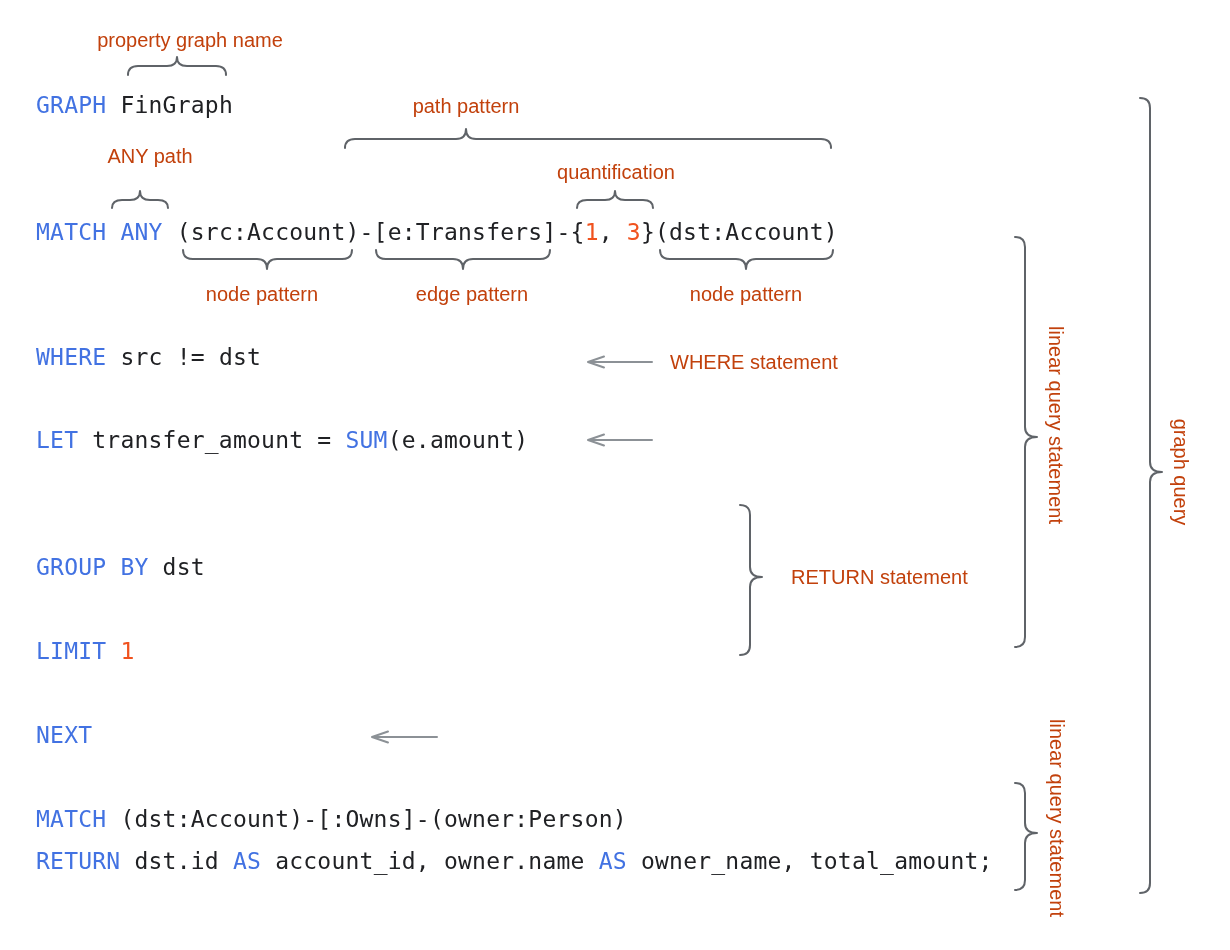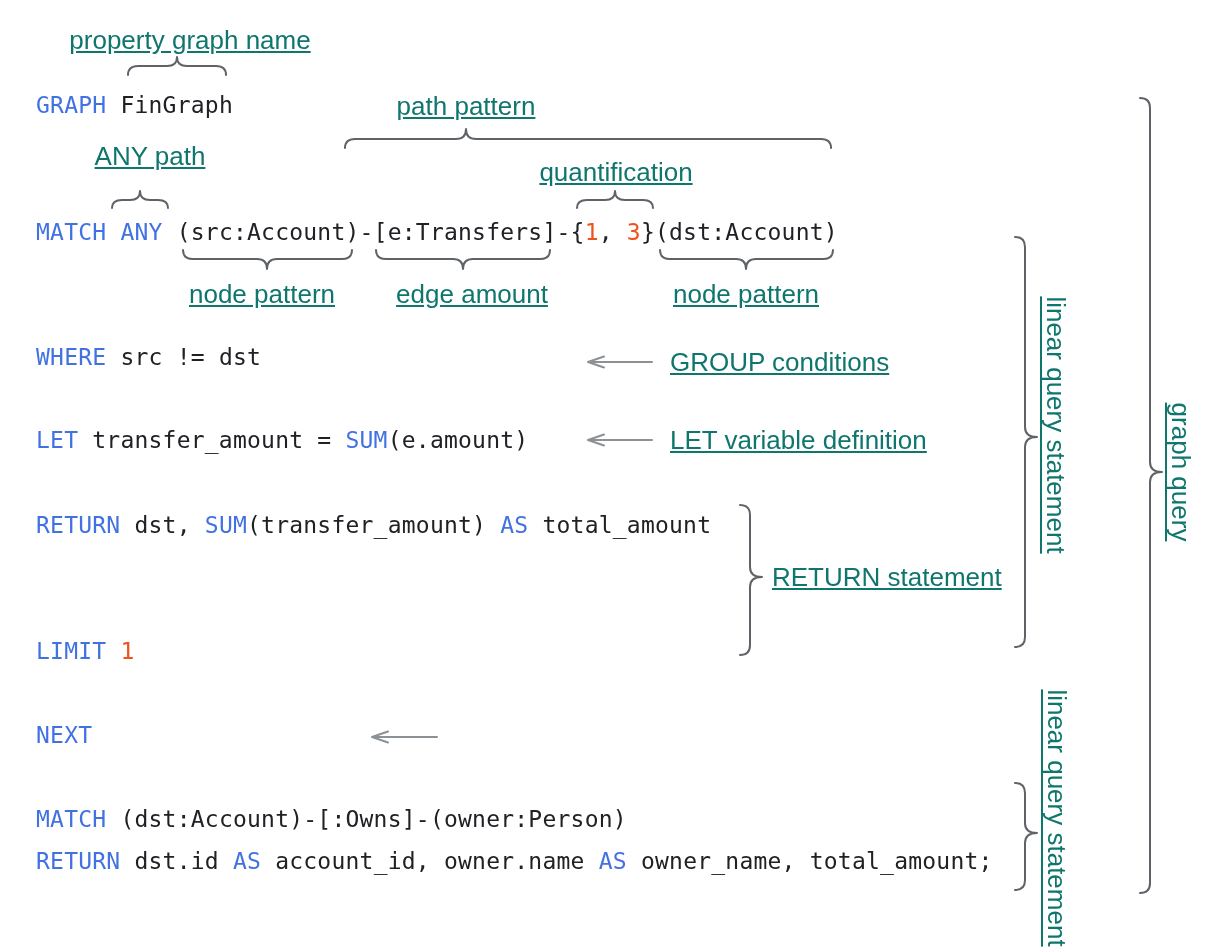--- a/index.html
+++ b/index.html
@@ -4,62 +4,61 @@
 <style>
   html,body{margin:0;padding:0;background:#ffffff;}
   #canvas{position:relative;width:1230px;height:950px;background:#ffffff;overflow:hidden;
           font-family:"Liberation Sans",sans-serif;}
   .code-line{position:absolute;left:36px;white-space:pre;
              font-family:"DejaVu Sans Mono",monospace;font-size:23px;line-height:28px;
              letter-spacing:0.22px;color:#202124;}
   .kw{color:#4272E2;}
   .num{color:#F0521E;}
   .pl{color:#202124;}
-  .ann{position:absolute;color:#0f766e;font-size:26px;line-height:24px;white-space:nowrap;text-decoration:underline;}
+  .ann{position:absolute;color:#c2410c;font-size:20px;line-height:24px;white-space:nowrap;}
   .ann.center{transform:translateX(-50%);}
   .ann.vert{writing-mode:vertical-rl;text-orientation:mixed;transform:translate(-50%,-50%);}
   #overlay{position:absolute;left:0;top:0;pointer-events:none;}
   .brace{fill:none;stroke:#5F6368;stroke-width:2;stroke-linecap:round;stroke-linejoin:round;}
   .arrow{fill:none;stroke:#8C9196;stroke-width:2;stroke-linecap:round;stroke-linejoin:round;}
 </style>
 </head>
 <body>
 
 <div id="canvas">
 
   <div class="code-line" style="top:91px"><span class="kw">GRAPH</span><span class="pl"> FinGraph</span></div>
 
   <div class="code-line" style="top:218px"><span class="kw">MATCH ANY</span><span class="pl"> (src:Account)-[e:Transfers]-{</span><span class="num">1</span><span class="pl">, </span><span class="num">3</span><span class="pl">}(dst:Account)</span></div>
 
   <div class="code-line" style="top:426px"><span class="kw">LET</span><span class="pl"> transfer_amount = </span><span class="kw">SUM</span><span class="pl">(e.amount)</span></div>
 
   <div class="code-line" style="top:343px"><span class="kw">WHERE</span><span class="pl"> src != dst</span></div>
 
-  <div class="code-line" style="top:511px"><span class="kw">RETURN</span><span class="pl"> dst, </span><span class="kw">SUM</span><span class="pl">(transfer_amount) </span><span class="kw">AS</span><span class="pl"> total_amount</span></div>
 
+  <div class="code-line" style="top:553px"><span class="kw">GROUP BY</span><span class="pl"> dst</span></div>
 
 
   <div class="code-line" style="top:637px"><span class="kw">LIMIT </span><span class="num">1</span></div>
 
   <div class="code-line" style="top:721px"><span class="kw">NEXT</span></div>
 
   <div class="code-line" style="top:847px"><span class="kw">RETURN</span><span class="pl"> dst.id </span><span class="kw">AS</span><span class="pl"> account_id, owner.name </span><span class="kw">AS</span><span class="pl"> owner_name, total_amount;</span></div>
 
   <div class="code-line" style="top:805px"><span class="kw">MATCH</span><span class="pl"> (dst:Account)-[:Owns]-(owner:Person)</span></div>
 
   <div class="ann center" style="left:190px;top:28px">property graph name</div>
   <div class="ann center" style="left:466px;top:94px">path pattern</div>
   <div class="ann center" style="left:150px;top:144px">ANY path</div>
   <div class="ann center" style="left:616px;top:160px">quantification</div>
   <div class="ann center" style="left:262px;top:282px">node pattern</div>
-  <div class="ann center" style="left:472px;top:282px">edge amount</div>
+  <div class="ann center" style="left:472px;top:282px">edge pattern</div>
   <div class="ann center" style="left:746px;top:282px">node pattern</div>
-  <div class="ann" style="left:670px;top:350px">GROUP conditions</div>
-  <div class="ann" style="left:670px;top:428px">LET variable definition</div>
-  <div class="ann" style="left:772px;top:565px">RETURN statement</div>
+  <div class="ann" style="left:670px;top:350px">WHERE statement</div>
+  <div class="ann" style="left:791px;top:565px">RETURN statement</div>
   <div class="ann vert" style="left:1056px;top:425px">linear query statement</div>
   <div class="ann vert" style="left:1181px;top:472px">graph query</div>
   <div class="ann vert" style="left:1057px;top:818px">linear query statement</div>
 
   <svg id="overlay" width="1230" height="950" viewBox="0 0 1230 950">
 
     <path class="brace" d="M 128,75 Q 128,66 138,66 L 167,66 Q 177,66 177,57 Q 177,66 187,66 L 216,66 Q 226,66 226,75"></path>
     <path class="brace" d="M 345,148 Q 345,139 355,139 L 456,139 Q 466,139 466,129 Q 466,139 476,139 L 821,139 Q 831,139 831,148"></path>
     <path class="brace" d="M 112,208 Q 112,200 122,200 L 130,200 Q 140,200 140,191 Q 140,200 150,200 L 158,200 Q 168,200 168,208"></path>
     <path class="brace" d="M 577,208 Q 577,200 587,200 L 605,200 Q 615,200 615,191 Q 615,200 625,200 L 643,200 Q 653,200 653,208"></path>

